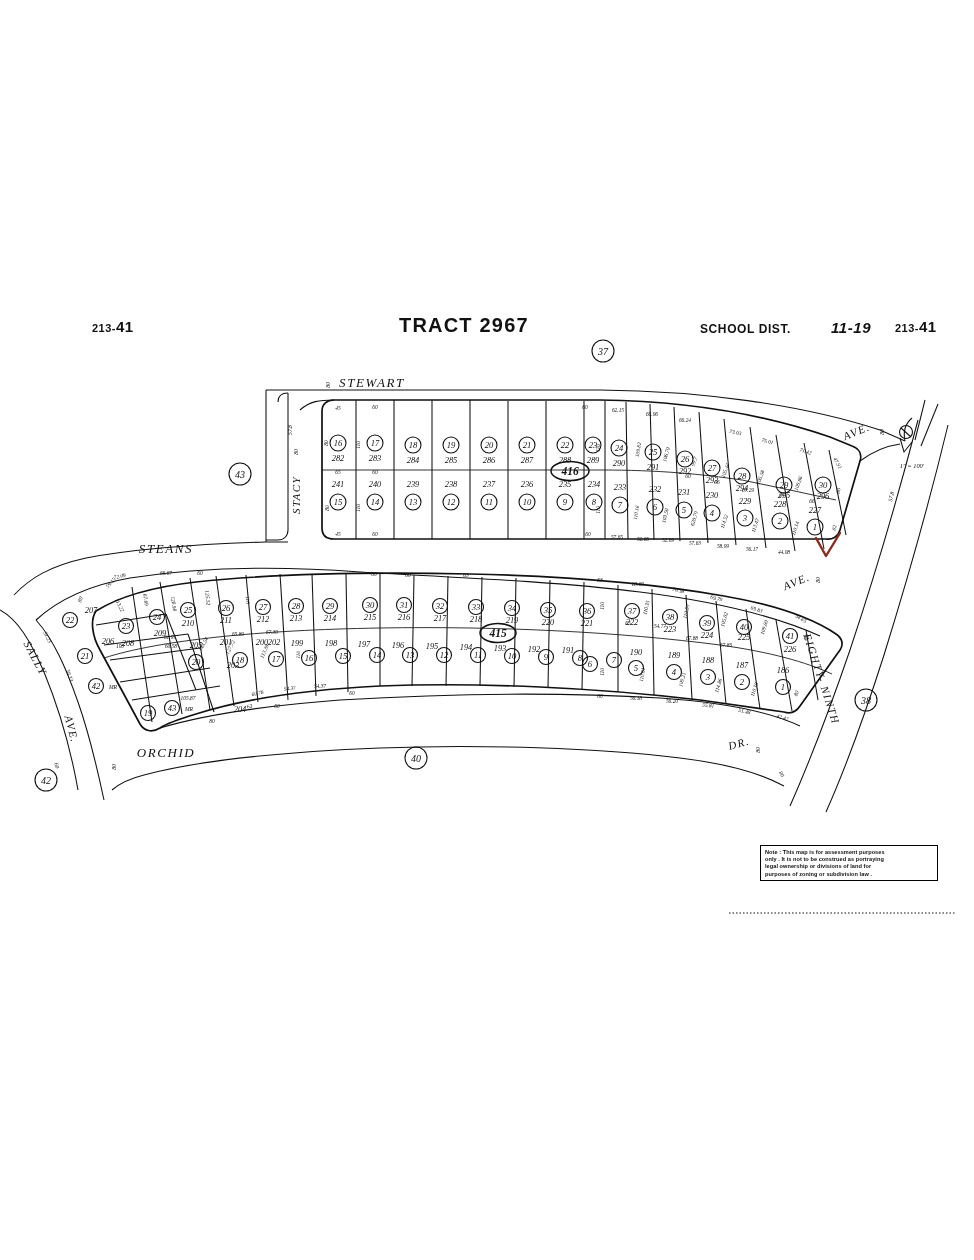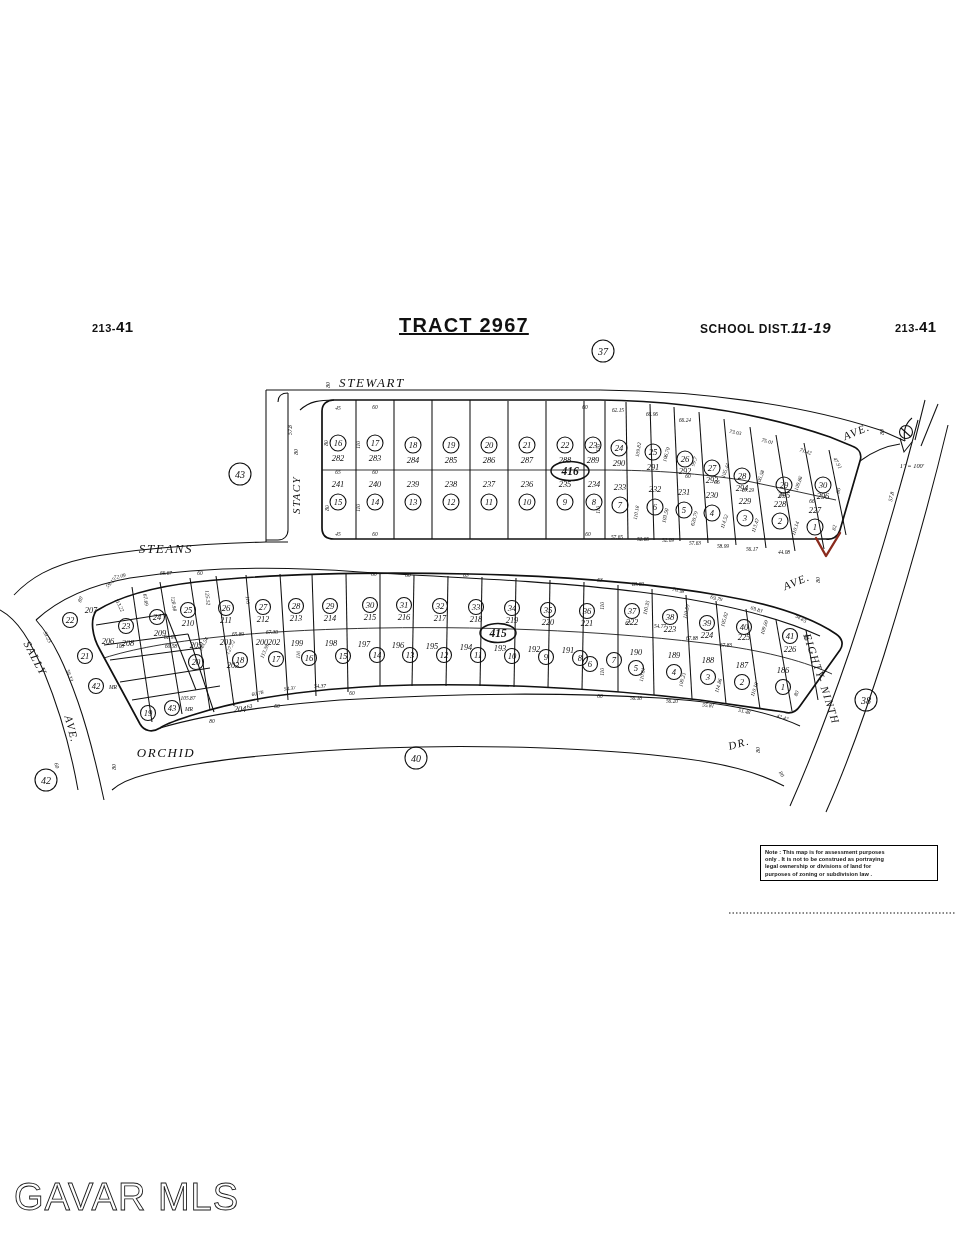--- a/index.html
+++ b/index.html
@@ -6,23 +6,23 @@
   body{width:974px;height:1260px;position:relative;
        font-family:"Liberation Sans",sans-serif;color:#111;overflow:hidden;}
   .page{position:absolute;inset:0;}
 
   
   .hdr{position:absolute;top:318px;left:0;width:974px;height:24px;}
   .hdr-left{position:absolute;left:92px;top:0;font-size:15px;letter-spacing:.5px;font-weight:700;}
   .hdr-left .sm{font-size:11px;font-weight:700;}
   .hdr-right{position:absolute;left:895px;top:0;font-size:15px;letter-spacing:.5px;font-weight:700;}
   .hdr-right .sm{font-size:11px;font-weight:700;}
-  .hdr-tract{position:absolute;left:399px;top:-4px;font-size:20px;letter-spacing:1.2px;font-weight:600;text-decoration:underline;}
+  .hdr-tract{position:absolute;left:399px;top:-4px;font-size:20px;letter-spacing:1.2px;font-weight:600;}
   .hdr-school{position:absolute;left:700px;top:1px;font-size:12px;letter-spacing:.6px;font-weight:600;}
-  .hdr-school i{font-size:15px;font-style:italic;font-weight:600;}
+  .hdr-school i{font-size:15px;font-style:italic;font-weight:600;margin-left:40px;}
 
   
   .notebox{position:absolute;left:760px;top:845px;width:178px;height:36px;
            border:1.6px solid #000;padding:3px 4px;box-sizing:border-box;}
   .notebox p{margin:0;font-size:5.6px;line-height:7.2px;font-weight:700;letter-spacing:.05px;}
   .amap{position:absolute;left:729px;top:896px;width:230px;}
   .amap .l1{font-size:15.5px;font-weight:700;letter-spacing:.4px;white-space:nowrap;}
   .amap .l1 u{text-decoration:none;border-bottom:1.4px dotted #000;padding:0 1px;font-style:normal;}
   .amap .l2{font-size:15.5px;font-weight:700;letter-spacing:.4px;text-align:center;margin-top:2px;padding-right:8px;}
 
@@ -581,15 +581,14 @@
   </svg>
 
   <div class="notebox">
     <p>Note : This map is for assessment purposes</p>
     <p>only . It is not to be construed as portraying</p>
     <p>legal ownership or divisions of land for</p>
     <p>purposes of zoning or subdivision law .</p>
   </div>
 
 
-  <div class="wm">GAVAR MLS</div>
 
 </div>
 
 </body></html>

